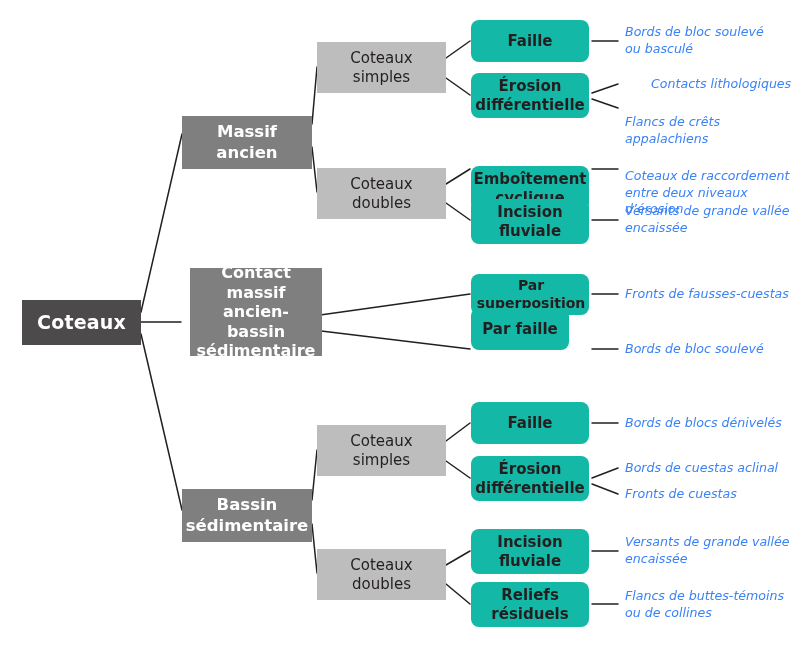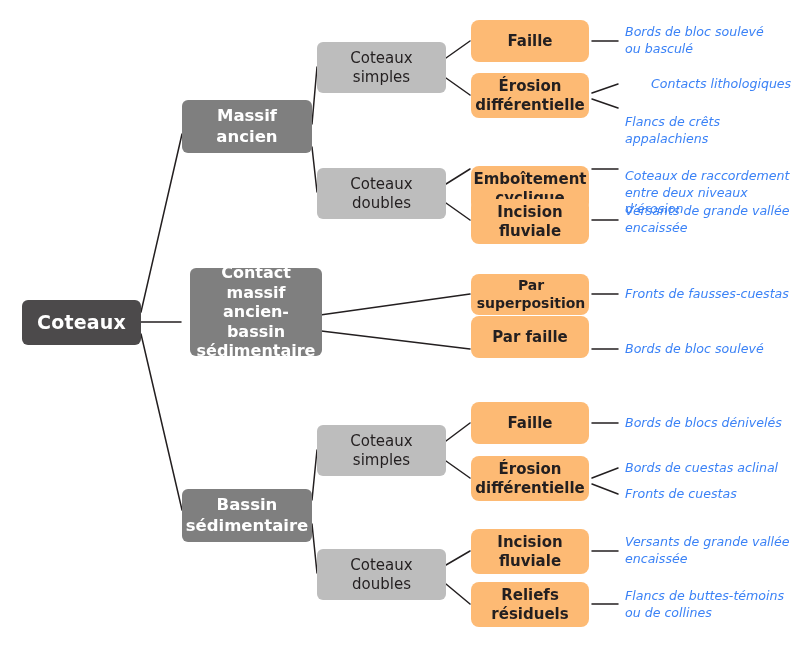--- a/index.html
+++ b/index.html
@@ -26,21 +26,21 @@
     height: 652px;
     pointer-events: none;
   }
   .node {
     position: absolute;
     box-sizing: border-box;
     display: flex;
     align-items: center;
     justify-content: center;
     text-align: center;
-    border-radius: 6px;
+    border-radius: 0;
     line-height: 1.22;
     white-space: pre-line;
     padding: 2px 6px;
   }
   .node-root {
     background: #4c4a4b;
     color: #ffffff;
     font-weight: bold;
     font-size: 19px;
     letter-spacing: 0.2px;
@@ -51,21 +51,21 @@
     font-weight: bold;
     font-size: 16.5px;
   }
   .node-l2 {
     background: #bdbdbd;
     color: #231f20;
     font-weight: normal;
     font-size: 15px;
   }
   .node-leaf {
-    background: #fdba74;
+    background: #14b8a6;
     color: #231f20;
     font-weight: bold;
     font-size: 15px;
     border-radius: 8px;
   }
   .annotation {
     position: absolute;
     box-sizing: border-box;
     font-style: italic;
     font-size: 12.6px;
@@ -120,21 +120,21 @@
       <line x1="592" y1="484" x2="618" y2="494"></line>
       <line x1="592" y1="551" x2="618" y2="551"></line>
       <line x1="592" y1="604" x2="618" y2="604"></line>
     </g>
   </svg>
 
   <div class="node node-root" style="left:22px; top:300px; width:119px; height:45px;">
     <span>Coteaux</span>
   </div>
 
-  <div class="node node-l1" style="left:182px; top:100px; width:130px; height:53px;">
+  <div class="node node-l1" style="left:182px; top:116px; width:130px; height:53px;">
     <span>Massif
 ancien</span>
   </div>
 
   <div class="node node-l1" style="left:181px; top:268px; width:132px; height:88px; font-size:16px;margin-left:9px;">
     <span>Contact
 massif ancien-
 bassin
 sédimentaire</span>
   </div>
@@ -180,21 +180,21 @@
 
   <div class="node node-leaf" style="left:471px; top:199px; width:118px; height:45px;">
     <span>Incision
 fluviale</span>
   </div>
 
   <div class="node node-leaf" style="left:471px; top:274px; width:118px; height:41px; font-size:14px;padding-left:8px;">
     <span>Par superposition</span>
   </div>
 
-  <div class="node node-leaf" style="left:471px; top:316px; width:118px; height:42px;">
+  <div class="node node-leaf" style="left:471px; top:308px; width:98px; height:42px;">
     <span>Par faille</span>
   </div>
 
   <div class="node node-leaf" style="left:471px; top:402px; width:118px; height:42px;">
     <span>Faille</span>
   </div>
 
   <div class="node node-leaf" style="left:471px; top:456px; width:118px; height:45px;">
     <span>Érosion
 différentielle</span>

